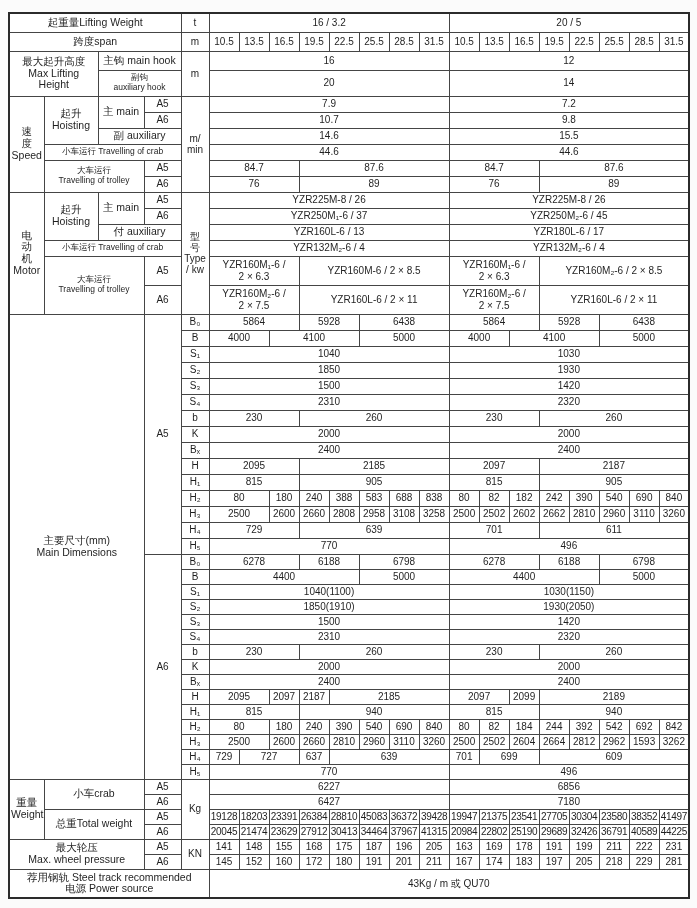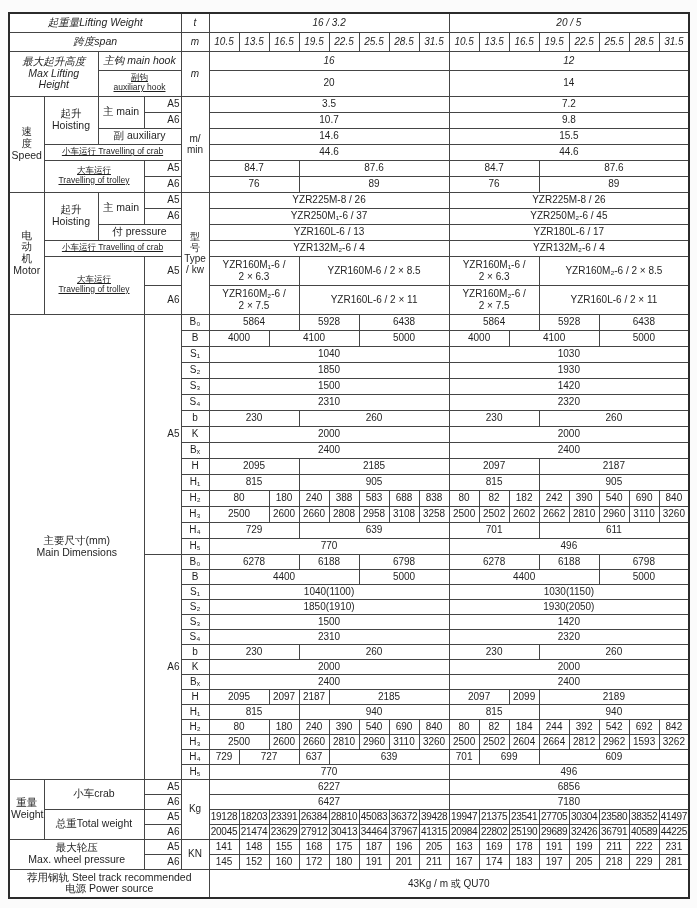--- a/index.html
+++ b/index.html
@@ -14,29 +14,29 @@
     background:#ffffff;border:2px solid #2b2b2b;
   }
   td{
     border:1px solid #454545;
     text-align:center;vertical-align:middle;
     padding:0 1px;overflow:hidden;
     font-size:10px;line-height:1.12;
     white-space:pre-line;
   }
   td.lab{font-size:10.5px;}
-  td.labs{font-size:8.5px;text-decoration:underline;}
-  td.cls{font-size:10px;text-align:right;}
+  td.labs{font-size:8.5px;}
+  td.cls{font-size:10px;}
   td.unit{font-size:10px;}
   td.sym{font-size:10px;}
   td.val{font-size:10px;}
   td.vs{font-size:10px;letter-spacing:-0.3px;}
   tr{height:15px;}
   tr.t16{height:16px;}
-  tr.t19{height:19px;font-style:italic;}
+  tr.t19{height:19px;}
   tr.t26{height:26px;}
   tr.t29{height:29px;}
 </style>
 </head>
 <body>
 
 <div class="sheet">
   <table class="spec">
     <colgroup>
         <col style="width: 35px;">
@@ -106,21 +106,21 @@
         <tr class="t16">
           <td rowspan="6" class="lab">速
 度
 Speed</td>
           <td rowspan="3" class="lab">起升
 Hoisting</td>
           <td rowspan="2" class="lab">主 main</td>
           <td class="cls">A5</td>
           <td rowspan="6" class="unit">m/
 min</td>
-          <td colspan="8" class="val">3.5</td>
+          <td colspan="8" class="val">7.9</td>
           <td colspan="8" class="val">7.2</td>
         </tr>
         <tr class="t16">
           <td class="cls">A6</td>
           <td colspan="8" class="val">10.7</td>
           <td colspan="8" class="val">9.8</td>
         </tr>
         <tr class="t16">
           <td colspan="2" class="lab">副 auxiliary</td>
           <td colspan="8" class="val">14.6</td>
@@ -162,21 +162,21 @@
 / kw</td>
           <td colspan="8" class="val">YZR225M-8 / 26</td>
           <td colspan="8" class="val">YZR225M-8 / 26</td>
         </tr>
         <tr class="t16">
           <td class="cls">A6</td>
           <td colspan="8" class="val">YZR250M₁-6 / 37</td>
           <td colspan="8" class="val">YZR250M₂-6 / 45</td>
         </tr>
         <tr class="t16">
-          <td colspan="2" class="lab">付 pressure</td>
+          <td colspan="2" class="lab">付 auxiliary</td>
           <td colspan="8" class="val">YZR160L-6 / 13</td>
           <td colspan="8" class="val">YZR180L-6 / 17</td>
         </tr>
         <tr class="t16">
           <td colspan="3" class="labs">小车运行 Travelling of crab</td>
           <td colspan="8" class="val">YZR132M₂-6 / 4</td>
           <td colspan="8" class="val">YZR132M₂-6 / 4</td>
         </tr>
         <tr class="t29">
           <td colspan="2" rowspan="2" class="labs">大车运行

